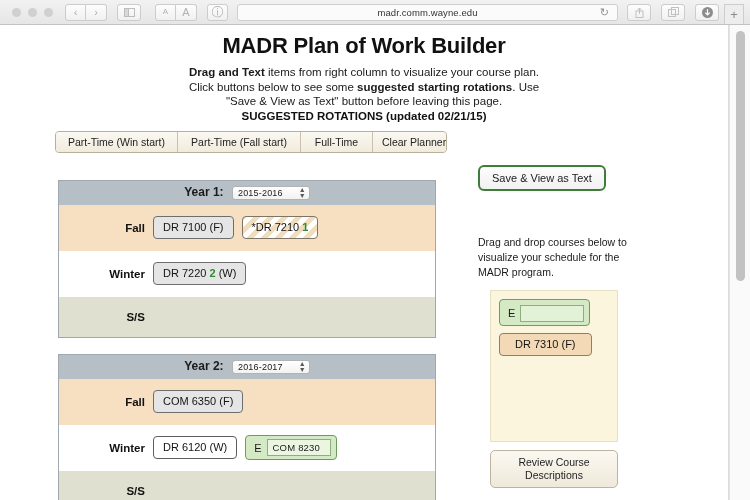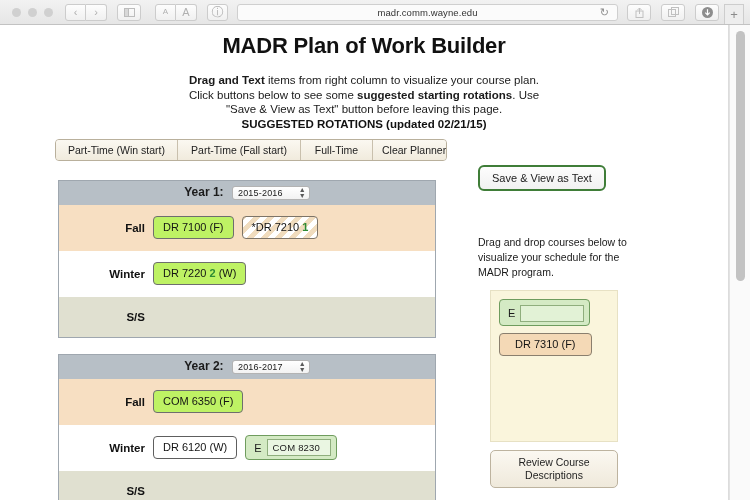--- a/index.html
+++ b/index.html
@@ -110,21 +110,21 @@
     background: #c2c2c2;
   }
 
   
   #header { text-align: center; padding-top: 8px; }
   #page-title {
     font-size: 22px;
     font-weight: bold;
     color: #111;
     letter-spacing: -0.2px;
-    margin-bottom: 14px;
+    margin-bottom: 6px;
   }
   .sub-line {
     font-size: 11.5px;
     color: #1a1a1a;
     line-height: 14.5px;
   }
   .sub-line b { font-weight: bold; }
   #suggested-line {
     font-size: 11.5px;
     font-weight: bold;
@@ -221,21 +221,21 @@
   .chip {
     border: 1px solid #7d7468;
     border-radius: 4px;
     padding: 4px 9px;
     font-size: 11px;
     color: #141414;
     background: #fdf6ea;
     white-space: nowrap;
     line-height: 13px;
   }
-  .chip-plain { background: #bef264; border-color: #6e6e6e; }
+  .chip-plain { background: #e5e5e5; border-color: #6e6e6e; }
   .chip-white { background: #ffffff; border-color: #5e5e5e; }
   .chip-striped {
     background-image: repeating-linear-gradient(
       -45deg,
       #ffffff 0px, #ffffff 5px,
       #f0dcbe 5px, #f0dcbe 10px);
     border-color: #7d7468;
   }
   .chip-num { color: #2e8b34; font-weight: bold; }
 

